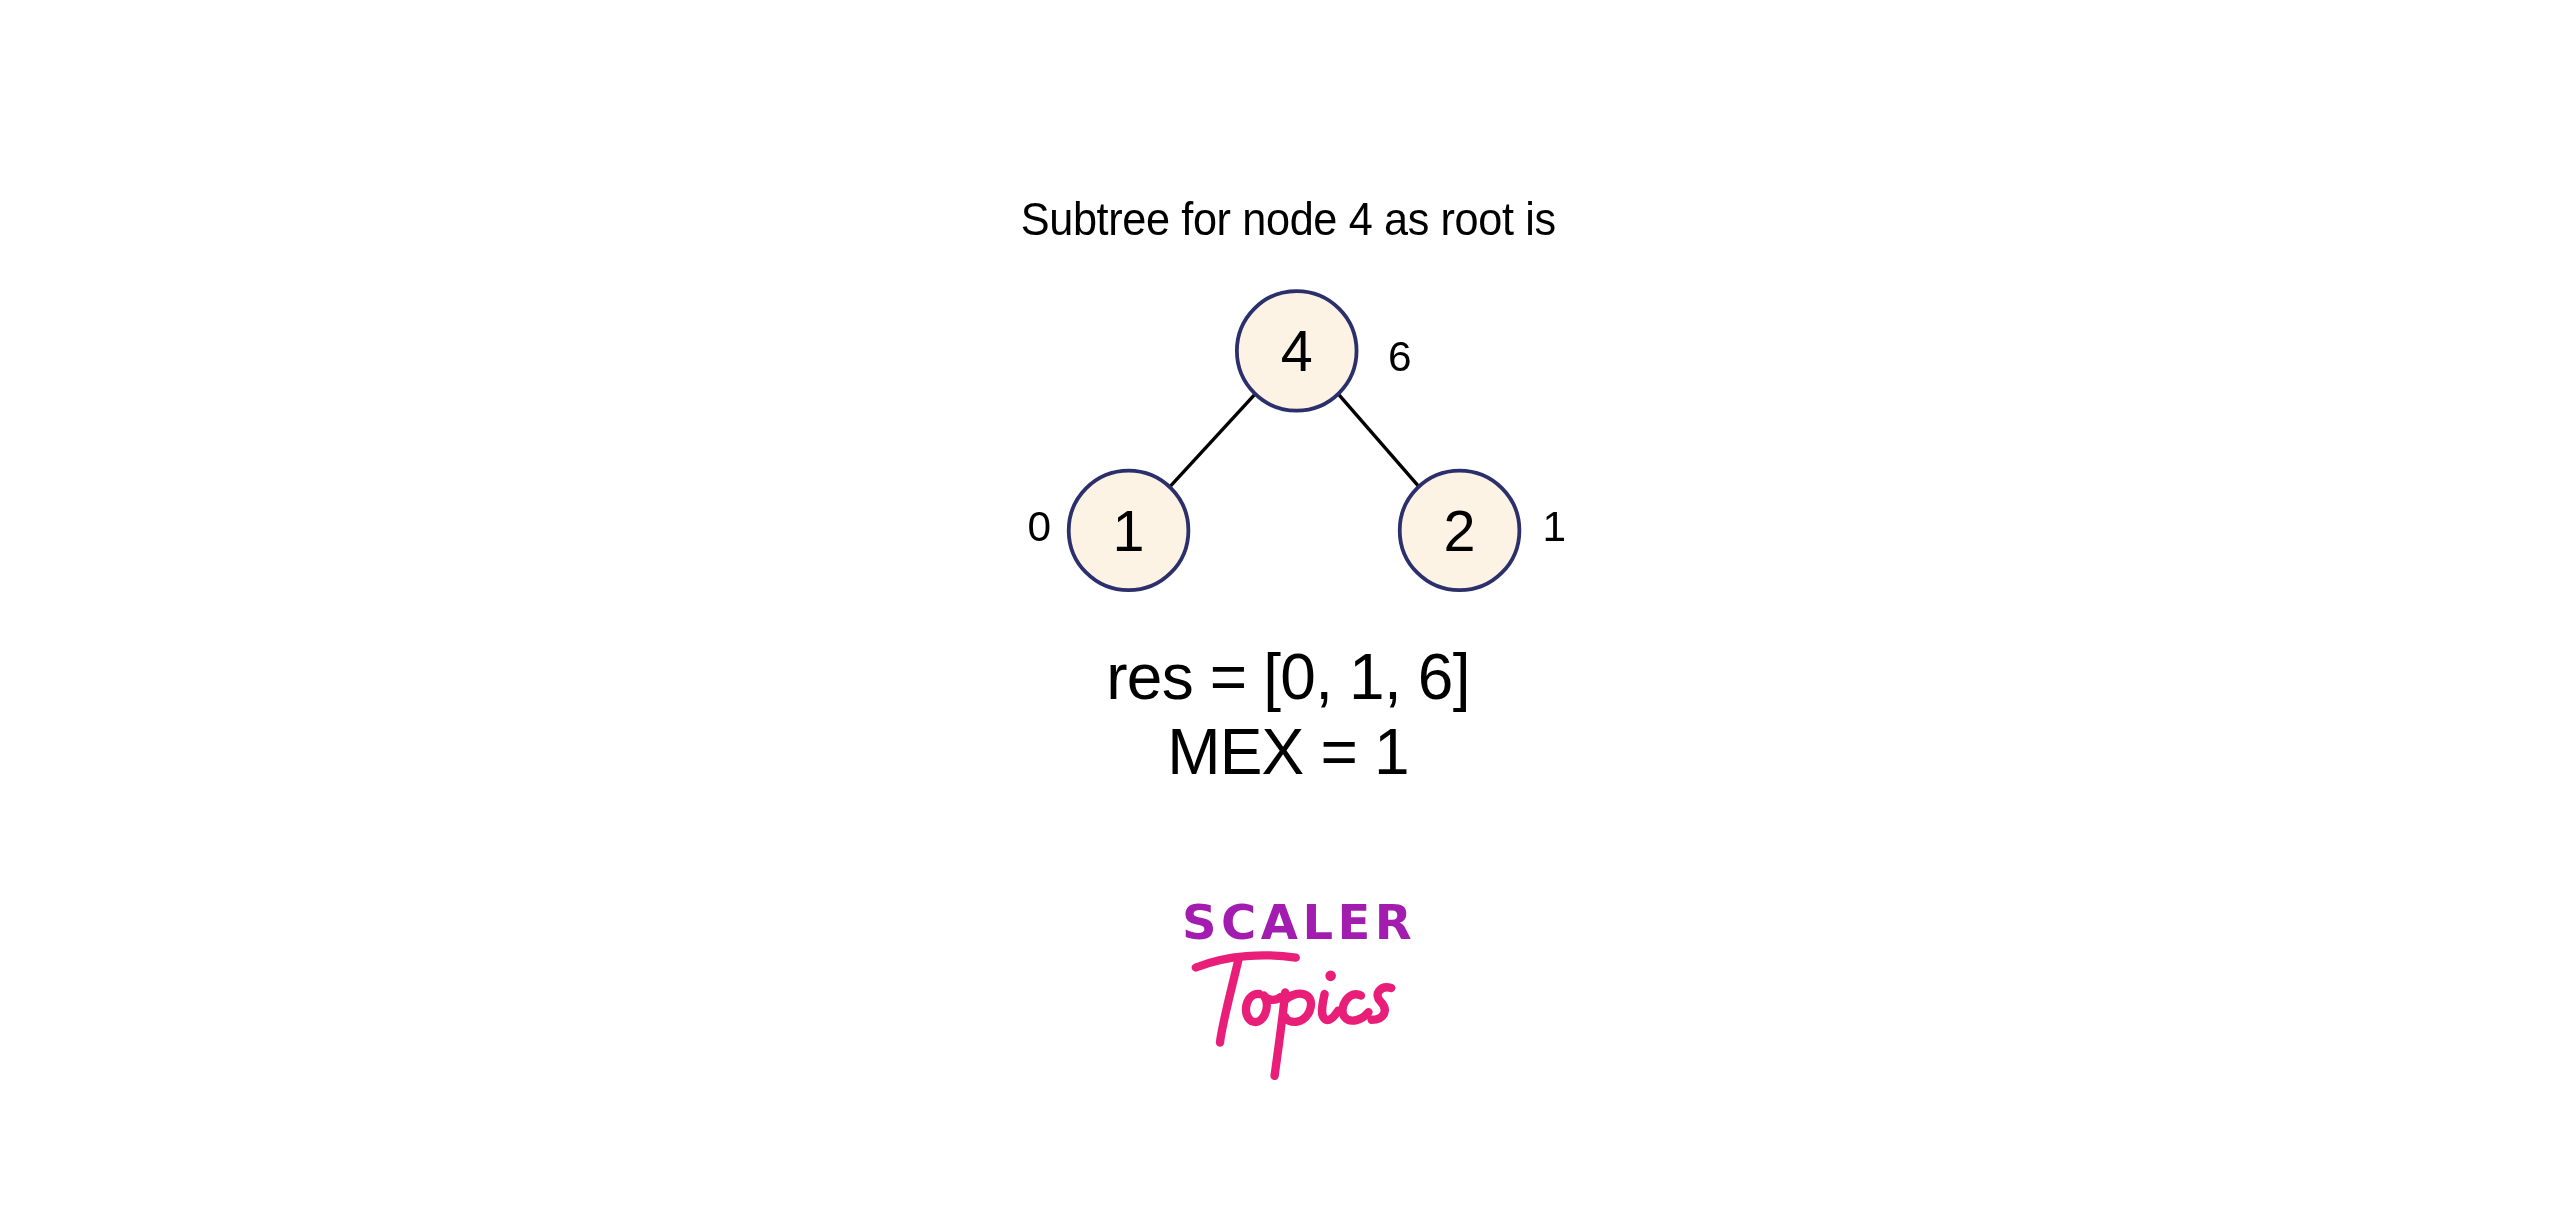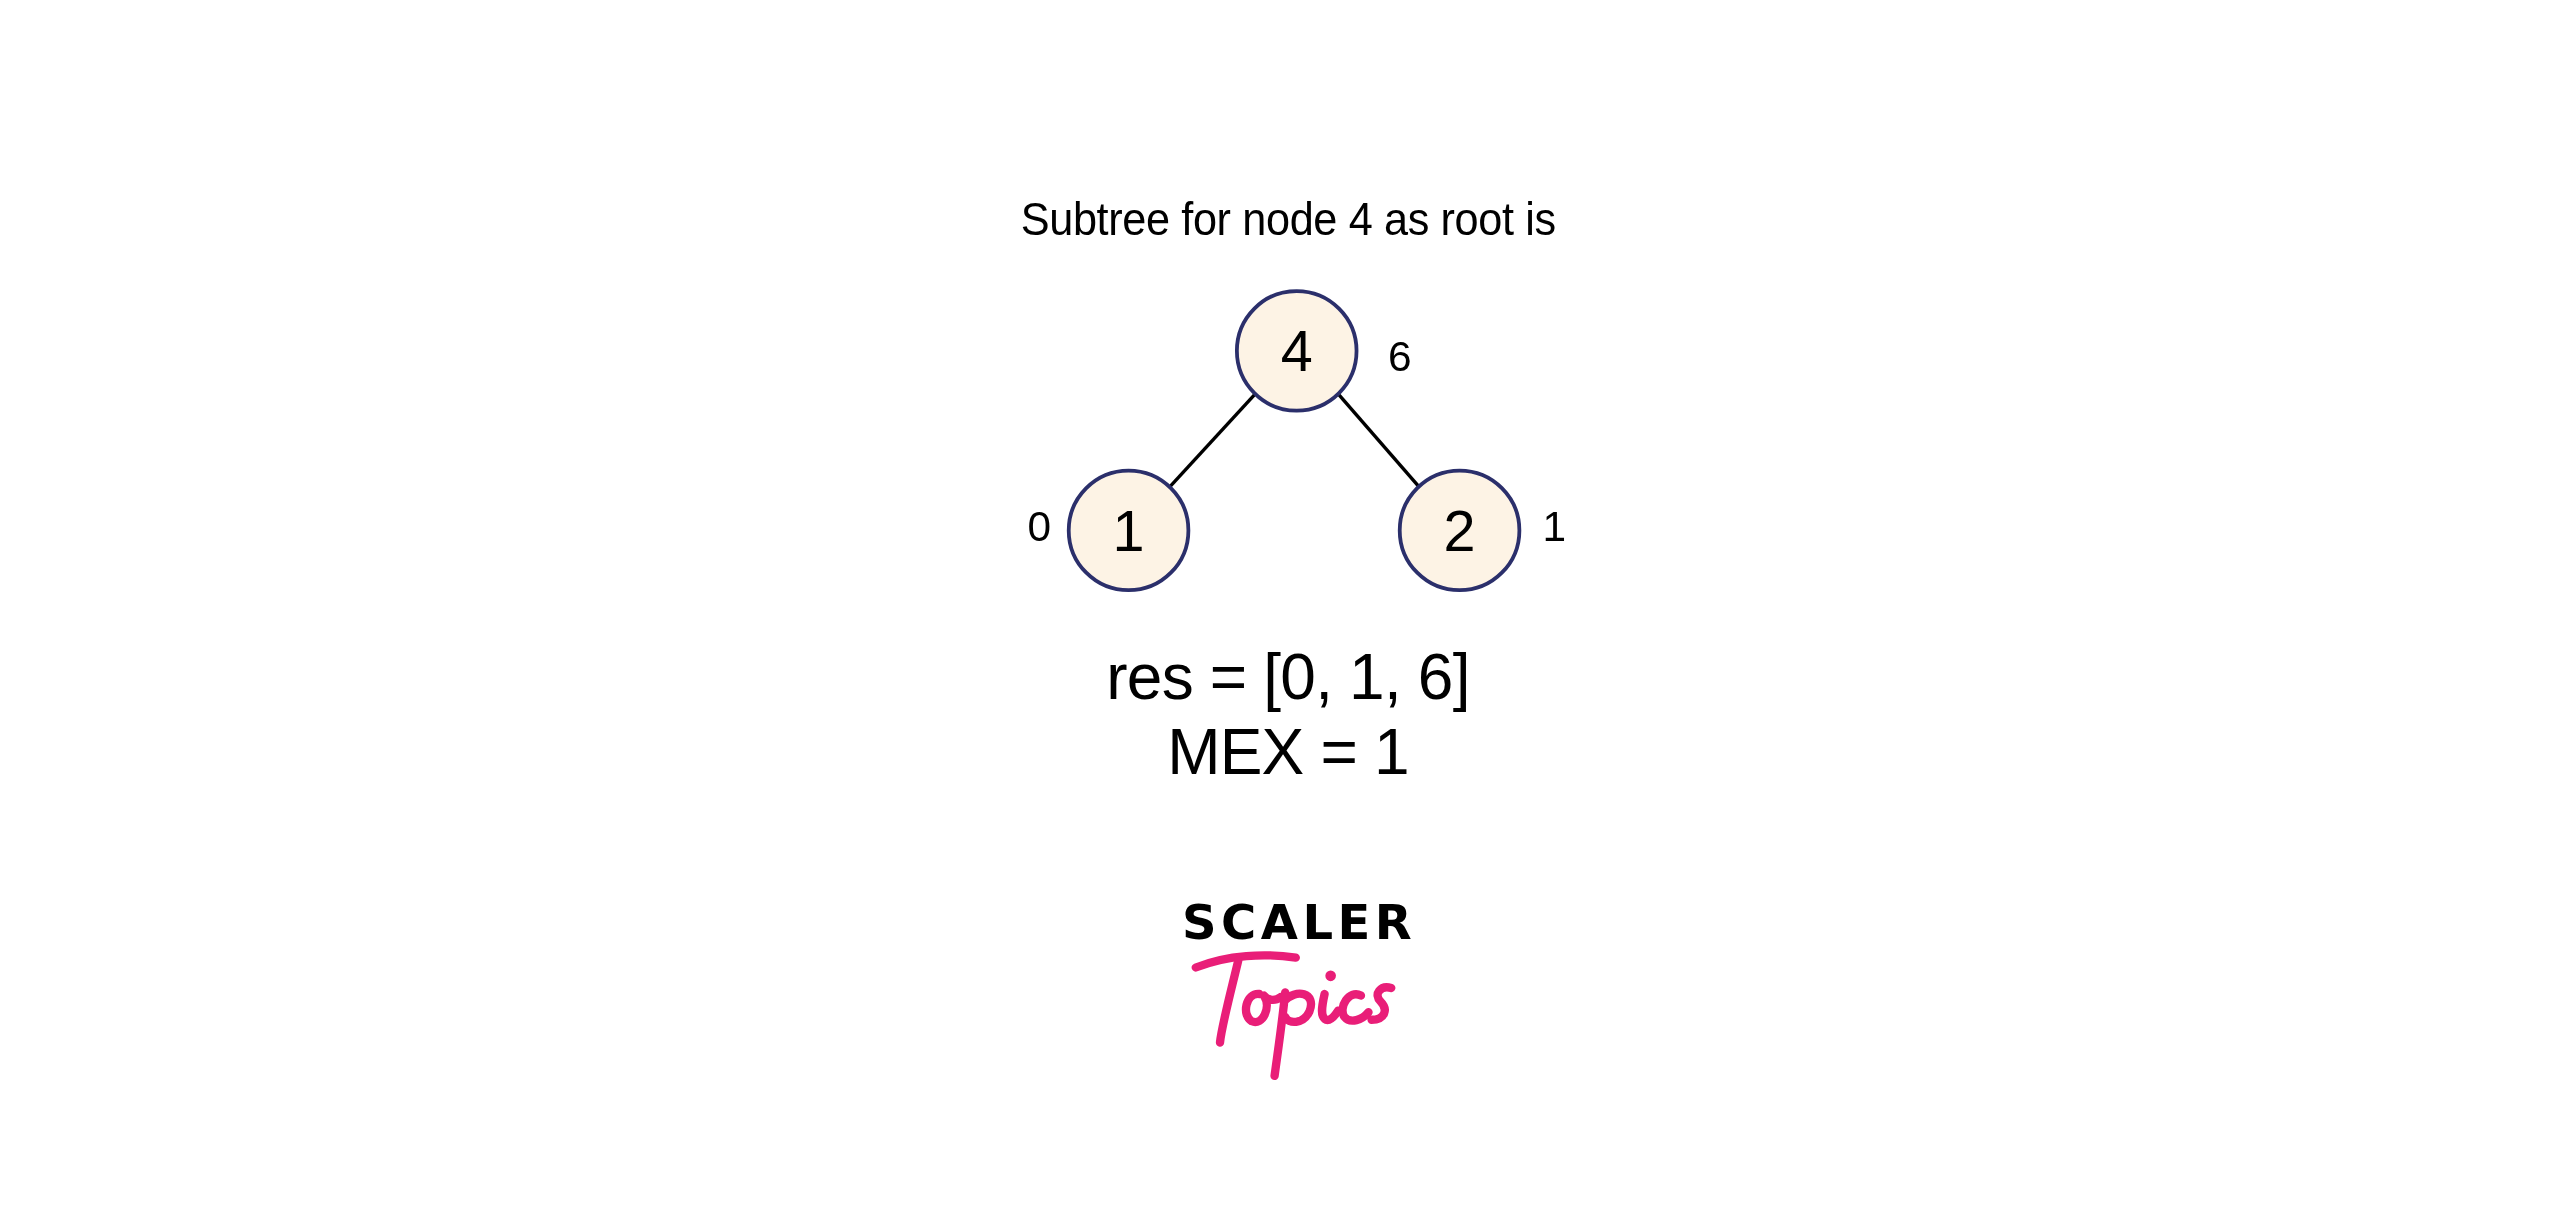--- a/index.html
+++ b/index.html
@@ -11,21 +11,21 @@
   .node-circle { fill: #fdf3e5; stroke: #2b2f6b; stroke-width: 5; }
   .edge { stroke: #000; stroke-width: 4.5; }
   .node-text { font-family: "Liberation Sans", "DejaVu Sans", sans-serif; font-size: 76px; fill: #000; }
   .label-text { font-family: "Liberation Sans", "DejaVu Sans", sans-serif; font-size: 56px; fill: #000; }
   .result { position: absolute; left: 0; width: 2576px; text-align: center; font-size: 64px; }
   .res-line { top: 640px; letter-spacing: -0.8px; }
   .mex-line { top: 715px; letter-spacing: -0.8px; }
   .logo { position: absolute; left: 1182px; top: 894px; width: 220px; height: 197px; }
   .logo-scaler { position: absolute; left: 0; top: 0; width: 220px; text-align: center;
                  font-family: "DejaVu Sans", sans-serif; font-weight: bold; font-size: 48px;
-                 letter-spacing: 4.5px; color: #000000; }
+                 letter-spacing: 4.5px; color: #a21caf; }
 </style>
 </head>
 <body>
 
 <div class="title">Subtree for node 4 as root is</div>
 
 <svg class="tree" width="2576" height="1213" viewBox="0 0 3401 1601">
   <line class="edge" x1="1657" y1="520" x2="1545" y2="642"></line>
   <line class="edge" x1="1767" y1="520" x2="1873" y2="642"></line>
 

